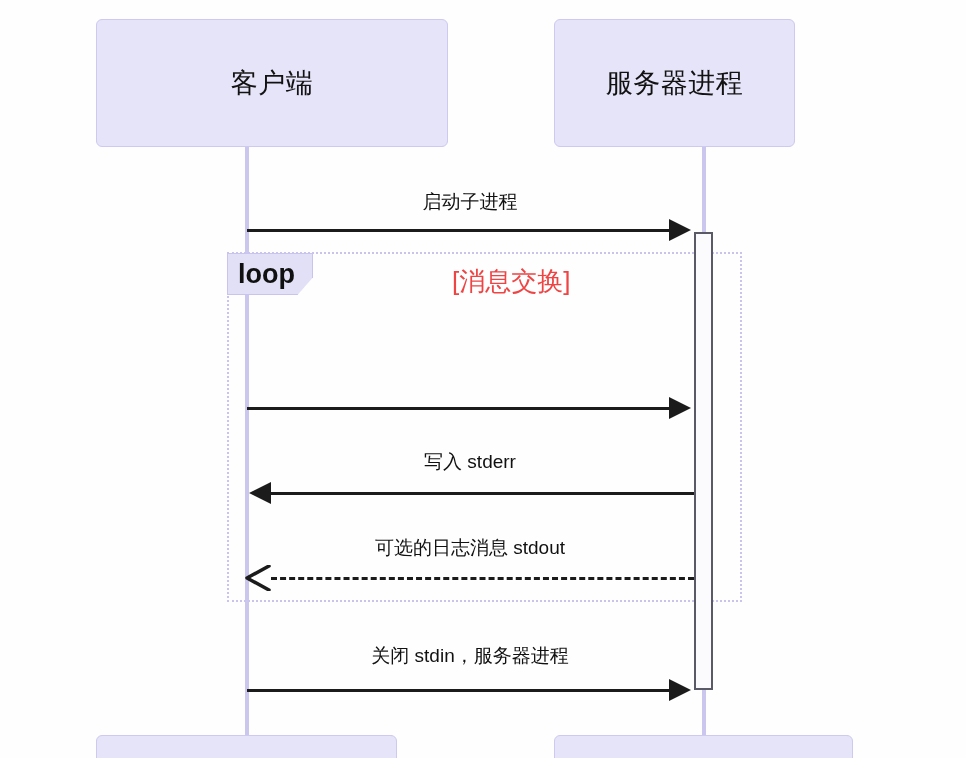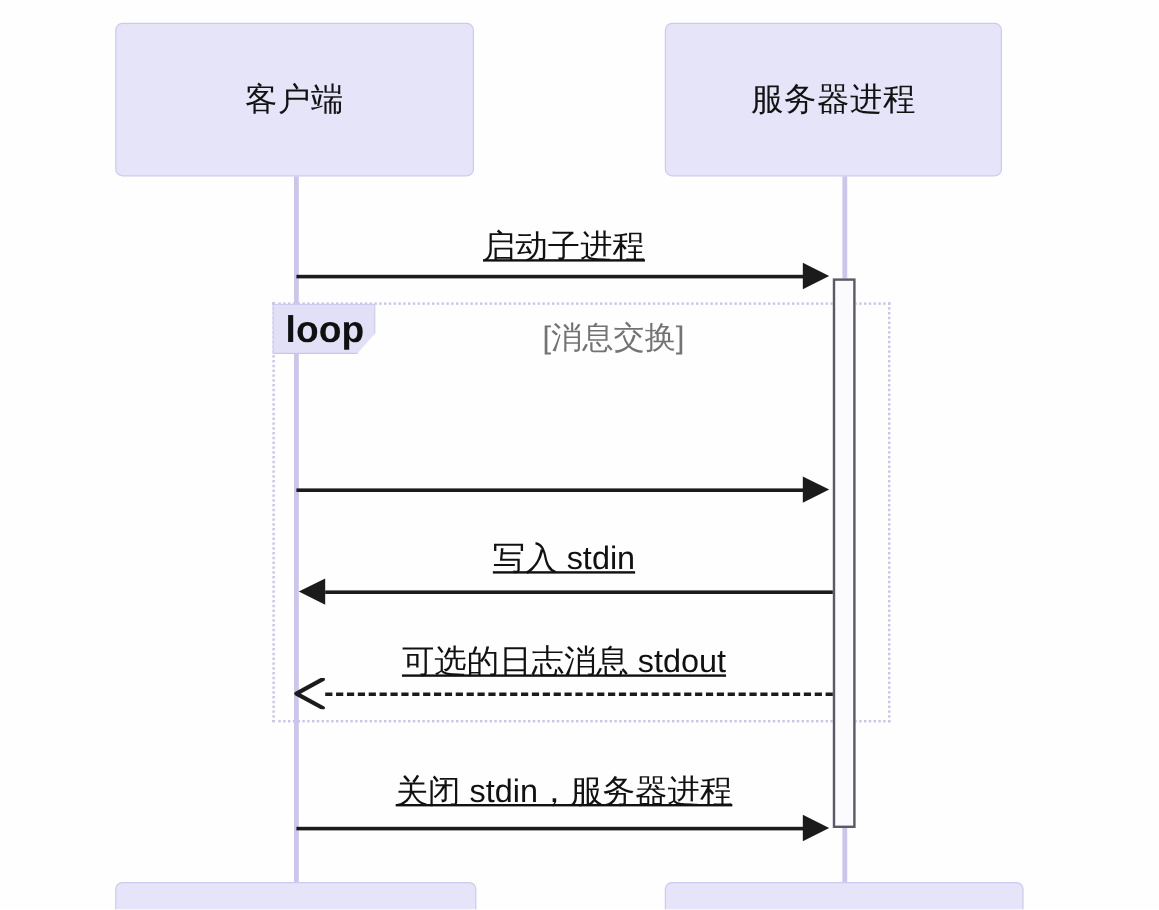--- a/index.html
+++ b/index.html
@@ -64,51 +64,50 @@
     position: absolute;
     background: #e2e0f6;
     border: 1px solid #c9c4ee;
     box-sizing: border-box;
     display: flex;
     align-items: center;
     padding-left: 10px;
     clip-path: polygon(0 0, 100% 0, 100% 58%, 82% 100%, 0 100%);
   }
   .loop-tag span {
-    font-size: 31px;
+    font-size: 27px;
     font-weight: 700;
     color: #101010;
     line-height: 1;
   }
   .loop-cond {
     position: absolute;
     font-size: 26px;
-    color: #737373;
+    color: #ef4444;
     font-weight: 400;
     white-space: nowrap;
     line-height: 1;
   }
 
   
   .msg-line {
     position: absolute;
     height: 0;
     border-top: 3px solid #1b1b1b;
   }
   .msg-line.dashed {
     border-top: 3px dashed #1b1b1b;
   }
   .msg-label {
     position: absolute;
-    font-size: 27px;
+    font-size: 19px;
     color: #111111;
     white-space: nowrap;
     line-height: 1;
     transform: translateX(-50%);
-    text-decoration: underline;
   }
 
   
   .arrow-right-solid {
     position: absolute;
     width: 0;
     height: 0;
     border-top: 11px solid transparent;
     border-bottom: 11px solid transparent;
     border-left: 22px solid #1b1b1b;
@@ -128,25 +127,25 @@
     width: 26px;
     height: 26px;
   }
   .arrow-left-open svg { display: block; }
 </style>
 </head>
 <body>
 
 <div id="canvas">
 
-  <div class="participant" style="left:96px; top:19px; width:299px; height:128px;">
+  <div class="participant" style="left:96px; top:19px; width:352px; height:128px;">
     <span class="plabel">客户端</span>
   </div>
 
-  <div class="participant" style="left:554px; top:19px; width:281px; height:128px;">
+  <div class="participant" style="left:554px; top:19px; width:241px; height:128px;">
     <span class="plabel">服务器进程</span>
   </div>
 
   <div class="lifeline" style="left:245px; top:147px; height:589px;"></div>
   <div class="lifeline" style="left:702px; top:147px; height:589px;"></div>
 
   <div class="loop-frame" style="left:227px; top:252px; width:515px; height:350px;"></div>
 
   <div class="loop-tag" style="left:227px; top:253px; width:86px; height:42px;">
     <span>loop</span>
@@ -156,21 +155,21 @@
 
   <div class="activation" style="left:694px; top:232px; width:19px; height:458px;"></div>
 
   <div class="msg-label" style="left:470px; top:192px;">启动子进程</div>
   <div class="msg-line" style="left:247px; top:229px; width:424px;"></div>
   <div class="arrow-right-solid" style="left:669px; top:219px;"></div>
 
   <div class="msg-line" style="left:247px; top:407px; width:424px;"></div>
   <div class="arrow-right-solid" style="left:669px; top:397px;"></div>
 
-  <div class="msg-label" style="left:470px; top:452px;">写入 stdin</div>
+  <div class="msg-label" style="left:470px; top:452px;">写入 stderr</div>
   <div class="msg-line" style="left:271px; top:492px; width:423px;"></div>
   <div class="arrow-left-solid" style="left:249px; top:482px;"></div>
 
   <div class="msg-label" style="left:470px; top:538px;">可选的日志消息 stdout</div>
   <div class="msg-line dashed" style="left:271px; top:577px; width:423px;"></div>
   <div class="arrow-left-open" style="left:245px; top:565px;">
     <svg width="26" height="26" viewBox="0 0 26 26">
       <path d="M24 1 L2 13 L24 25" fill="none" stroke="#1b1b1b" stroke-width="3.5" stroke-linecap="round" stroke-linejoin="round"></path>
     </svg>
   </div>

